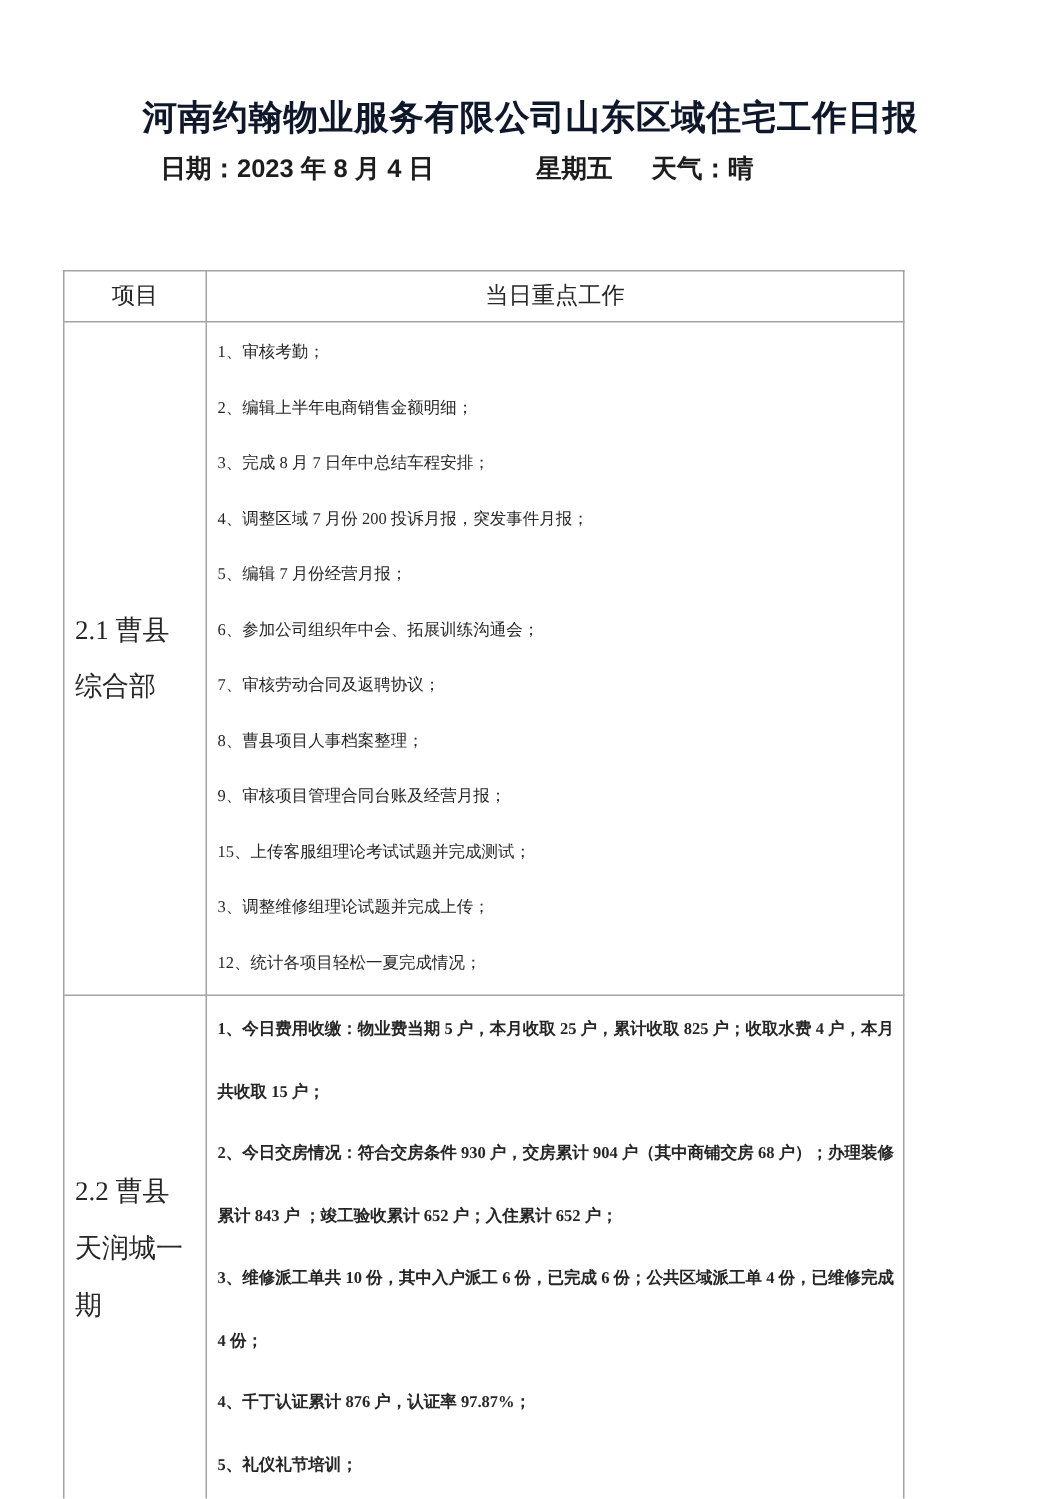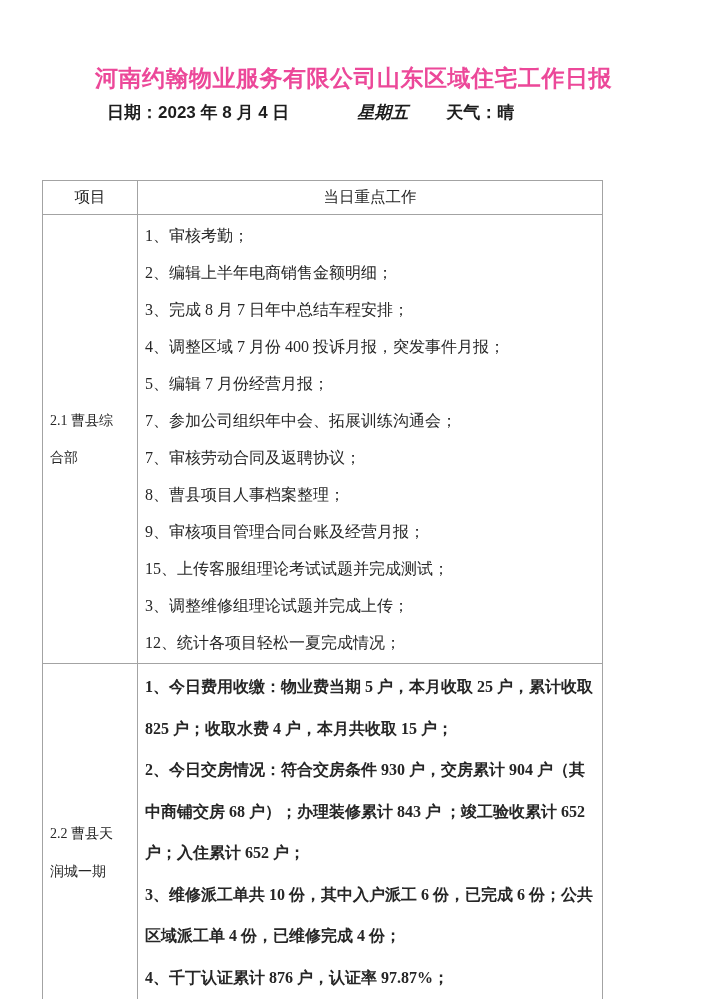--- a/index.html
+++ b/index.html
@@ -16,33 +16,33 @@
     color: #262626;
   }
   .doc-title {
     margin: 0;
     padding-top: 62px;
     text-align: center;
     font-family: "Liberation Sans", "DejaVu Sans", sans-serif;
     font-weight: bold;
     font-size: 23px;
     line-height: 32px;
-    color: #ec4899;
+    color: #0f172a;
     letter-spacing: 0.5px;
   }
   .date-line {
     margin: 8px 0 0 107px;
     font-family: "Liberation Sans", "DejaVu Sans", sans-serif;
     font-weight: bold;
     font-size: 17px;
     line-height: 22px;
     color: #1d1d1d;
   }
   .date-line .seg-date    { margin-right: 68px; }
-  .date-line .seg-weekday { margin-right: 38px; font-style: italic; }
+  .date-line .seg-weekday { margin-right: 26px; }
 
   table.report {
     margin: 56px 0 0 42px;
     width: 561px;
     border-collapse: collapse;
     table-layout: fixed;
   }
   table.report td, table.report th {
     border: 1.5px solid #a3a3a3;
     vertical-align: middle;
@@ -52,28 +52,28 @@
 
   tr.header-row { height: 34px; }
   tr.header-row th {
     text-align: center;
     font-size: 15.5px;
     color: #262626;
     padding: 0;
   }
 
   td.project-cell {
-    font-size: 14px;
+    font-size: 18px;
     line-height: 37px;
     padding: 0 13px 0 7px;
     vertical-align: middle;
     line-break: strict;
   }
   td.work-cell {
-    font-size: 16px;
+    font-size: 11px;
     padding: 2px 2px 2px 7px;
     vertical-align: top;
     line-break: strict;
   }
   tr.row-1 { height: 445px; }
   tr.row-2 { height: 333px; }
   tr.row-1 td.work-cell p { line-height: 37px; }
   tr.row-2 td.work-cell p { line-height: 41.5px; font-weight: bold; }
   tr.row-2 td.project-cell { line-height: 38px; }
   td.work-cell p {
@@ -101,23 +101,23 @@
       <th>当日重点工作</th>
     </tr>
   </thead>
   <tbody id="report-body">
       <tr class="row-1">
         <td class="project-cell">2.1 曹县综合部</td>
         <td class="work-cell">
           <p>1、审核考勤；</p>
           <p>2、编辑上半年电商销售金额明细；</p>
           <p>3、完成 8 月 7 日年中总结车程安排；</p>
-          <p>4、调整区域 7 月份 400 投诉月报，突发事件月报；</p>
+          <p>4、调整区域 7 月份 200 投诉月报，突发事件月报；</p>
           <p>5、编辑 7 月份经营月报；</p>
-          <p>7、参加公司组织年中会、拓展训练沟通会；</p>
+          <p>6、参加公司组织年中会、拓展训练沟通会；</p>
           <p>7、审核劳动合同及返聘协议；</p>
           <p>8、曹县项目人事档案整理；</p>
           <p>9、审核项目管理合同台账及经营月报；</p>
           <p>15、上传客服组理论考试试题并完成测试；</p>
           <p>3、调整维修组理论试题并完成上传；</p>
           <p>12、统计各项目轻松一夏完成情况；</p>
         </td>
       </tr>
       <tr class="row-2">
         <td class="project-cell">2.2 曹县天润城一期</td>

